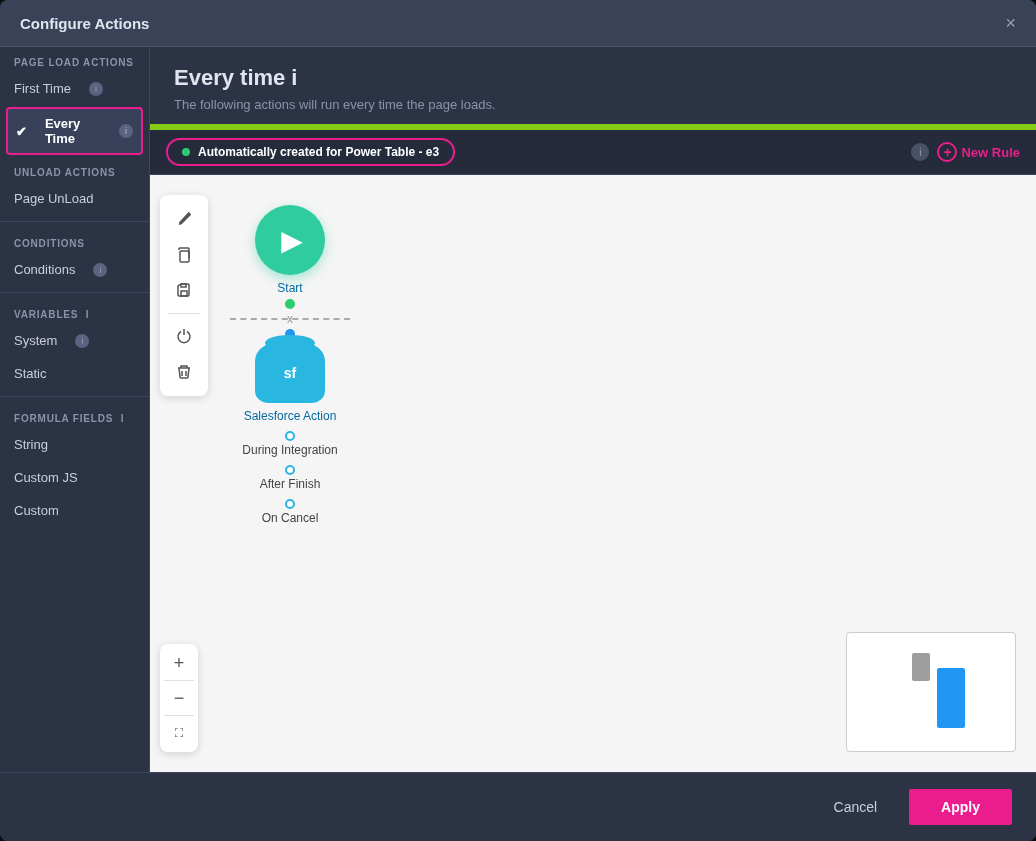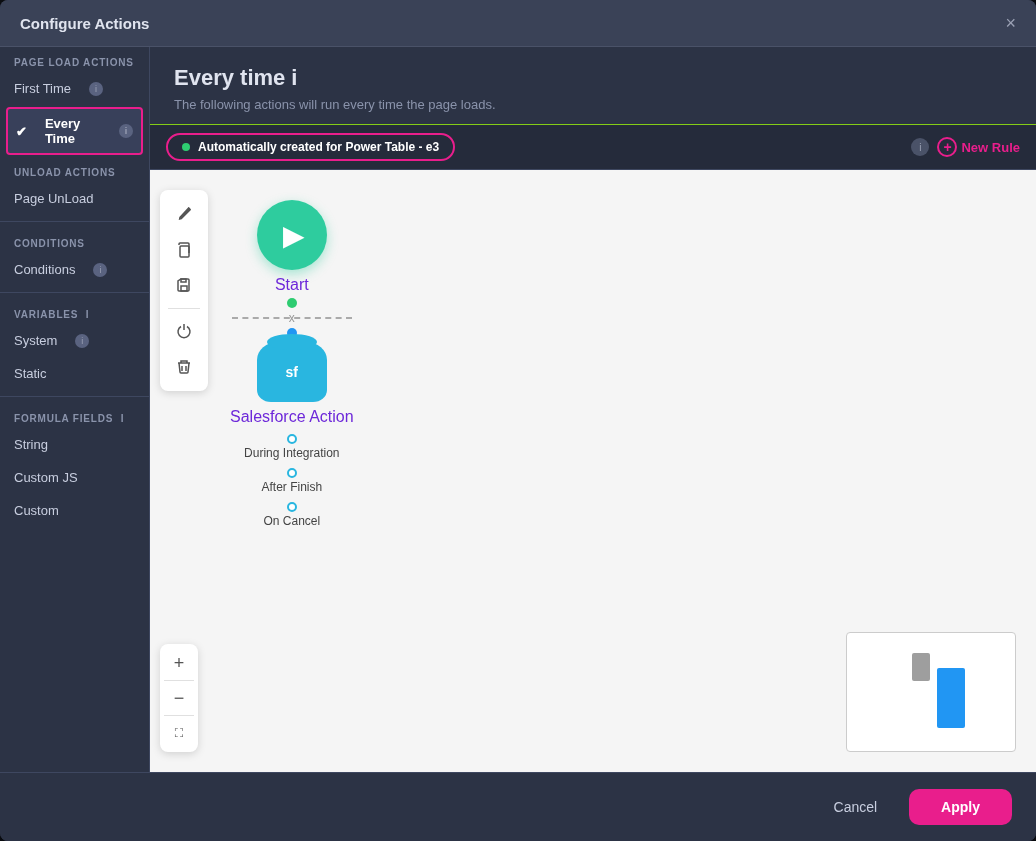--- a/index.html
+++ b/index.html
@@ -145,21 +145,21 @@
       font-size: 13px;
     }
 
     
     .rules-bar {
       display: flex;
       align-items: center;
       justify-content: space-between;
       padding: 8px 16px;
       background: #252b3b;
-      border-top: 1px solid #84cc16;
+      border-top: 6px solid #84cc16;
       border-bottom: 1px solid #3e4760;
       flex-shrink: 0;
     }
 
     .rule-pill {
       display: flex;
       align-items: center;
       gap: 8px;
       background: transparent;
       border: 2px solid #e91e8c;
@@ -288,22 +288,22 @@
       box-shadow: 0 4px 12px rgba(46,204,158,0.4);
     }
 
     .start-node .play-icon {
       color: #fff;
       font-size: 28px;
       margin-left: 4px;
     }
 
     .node-label {
-      color: #6d28d9;
-      font-size: 16px;
+      color: #0369a1;
+      font-size: 12px;
       margin-top: 6px;
       text-align: center;
     }
 
     .connector-line {
       display: flex;
       flex-direction: column;
       align-items: center;
       position: relative;
       margin: 4px 0;
@@ -484,21 +484,21 @@
       font-size: 14px;
       font-weight: 500;
       cursor: pointer;
       padding: 10px 20px;
     }
 
     .apply-btn {
       background: #e91e8c;
       color: #fff;
       border: none;
-      border-radius: 10px;
+      border-radius: 2px;
       font-size: 14px;
       font-weight: 600;
       padding: 10px 32px;
       cursor: pointer;
     }
 
     .node-group {
       display: flex;
       flex-direction: column;
       align-items: center;

